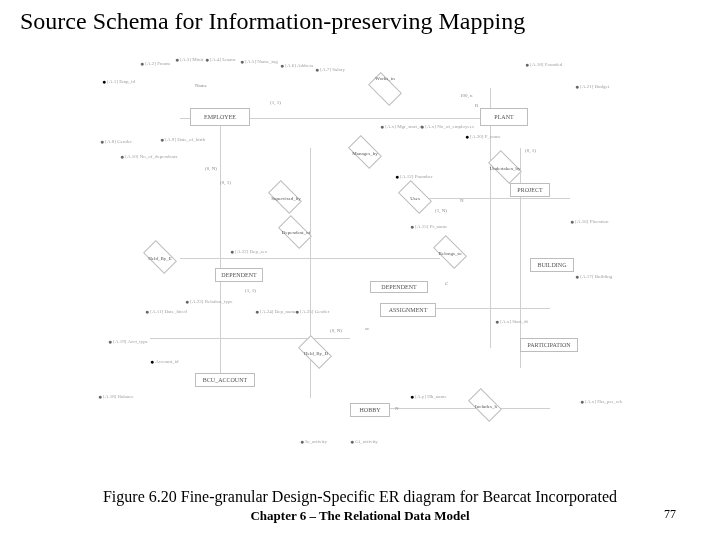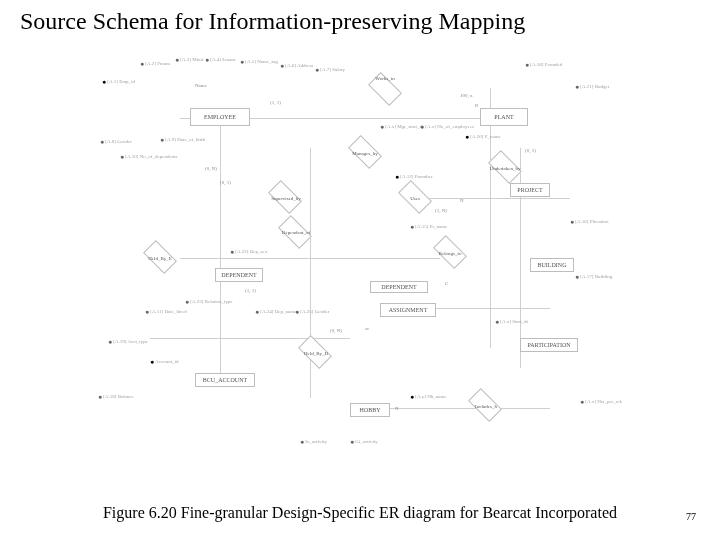--- a/index.html
+++ b/index.html
@@ -93,23 +93,23 @@
     font-size: 16px;
     margin-bottom: 2px;
   }
   .footer-chapter {
     font-size: 13px;
     font-weight: bold;
     display: inline-block;
   }
   .page-num {
     position: absolute;
-    right: 24px;
+    right: 44px;
     bottom: 18px;
-    font-size: 10px;
+    font-size: 12px;
     margin-top: 28px;
   }
 </style>
 </head>
 <body>
 
 <div class="slide-title">Source Schema for Information-preserving Mapping</div>
 
 <div class="diagram-area">
 
@@ -227,15 +227,16 @@
   <div class="card" style="left:240px; top:280px;">(0, N)</div>
   <div class="card" style="left:275px; top:278px;">sc</div>
 
   <div class="label" style="left:385px; top:55px;">R</div>
   <div class="label" style="left:370px; top:150px;">N</div>
 
 </div>
 
 <div class="footer">
   <div class="footer-caption">Figure 6.20 Fine-granular Design-Specific ER diagram for Bearcat Incorporated</div>
+  <div class="footer-chapter">Chapter 6 – The Relational Data Model</div>
 </div>
 
 <div class="page-num">77</div>
 
 </body></html>

